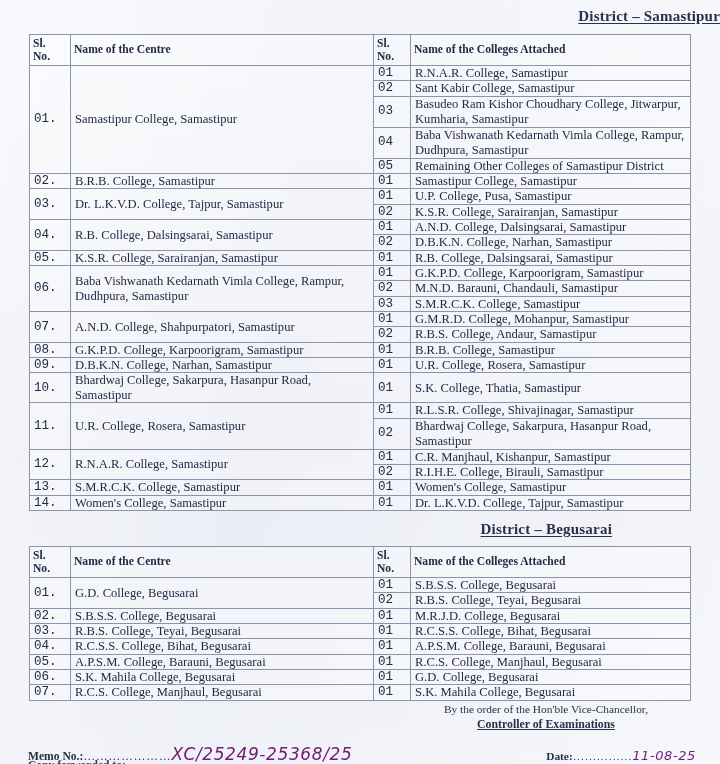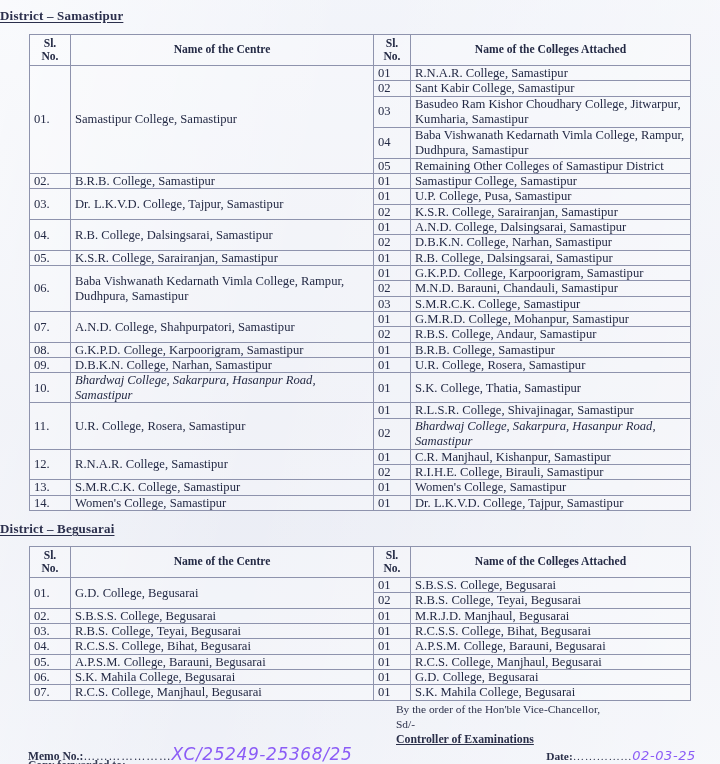--- a/index.html
+++ b/index.html
@@ -25,23 +25,23 @@
     pointer-events: none;
     z-index: 0;
   }
   .sheet {
     position: relative;
     z-index: 1;
     padding: 0;
   }
 
   .district-title {
-    text-align: left;
-    font-weight: bold;
-    font-size: 13px;
+    text-align: right;
+    font-weight: bold;
+    font-size: 15px;
     letter-spacing: 0.2px;
     color: #2b2f4c;
   }
   .district-title span {
     text-decoration: underline;
     text-underline-offset: 2px;
   }
 
   table.reg {
     border-collapse: collapse;
@@ -52,40 +52,40 @@
     border: 1px solid #8e93ad;
     padding: 0px 4px;
     font-size: 12.6px;
     line-height: 1.14;
     color: #242a45;
     vertical-align: middle;
     font-weight: normal;
     text-align: left;
   }
   table.reg th {
-    text-align: center;
+    text-align: left;
     font-weight: bold;
     font-size: 11.6px;
     line-height: 1.12;
     padding: 2px 3px;
   }
   td.slno {
     text-align: center;
     font-size: 12.4px;
+    font-family: Liberation Mono, monospace;
   }
   td.centre {
     padding-left: 8px;
   }
   td.college {
     padding-left: 6px;
   }
   td.small {
     font-size: 10.4px;
     line-height: 1.16;
-    font-style: italic;
   }
   td.bold {
     font-weight: bold;
     font-size: 11.9px;
   }
   .two-line {
     font-size: 12.3px;
   }
 
   
@@ -102,20 +102,21 @@
     width: 661px;
   }
   #title-samastipur { position: absolute; left: 0; top: 8px; width: 720px; }
   #title-begusarai  { position: absolute; left: 0; top: 521px; width: 612px; }
 
   .signblock {
     position: absolute;
     right: 24px;
     top: 702px;
     width: 300px;
+    text-align: center;
     font-size: 11.4px;
     line-height: 1.32;
     color: #2a2f49;
   }
   .signblock .cofe {
     font-weight: bold;
     text-decoration: underline;
     text-underline-offset: 1px;
     font-size: 11.8px;
   }
@@ -127,21 +128,21 @@
     font-weight: bold;
     color: #2a2f49;
     white-space: nowrap;
   }
   .date-line .dots {
     font-weight: normal;
     letter-spacing: 0.5px;
   }
   .hand {
     font-family: "DejaVu Sans", sans-serif;
-    color: #8b5cf6;
+    color: #701a75;
     font-style: italic;
     font-weight: normal;
     font-size: 15px;
     letter-spacing: 0.6px;
   }
   .date-line .hand { font-size: 13px; }
 
   .memo-line {
     position: absolute;
     left: 28px;
@@ -363,21 +364,21 @@
           <td class="college">S.B.S.S. College, Begusarai</td>
         </tr>
         <tr>
           <td class="slno">02</td>
           <td class="college">R.B.S. College, Teyai, Begusarai</td>
         </tr>
         <tr>
           <td class="slno" rowspan="1">02.</td>
           <td class="centre" rowspan="1">S.B.S.S. College, Begusarai</td>
           <td class="slno">01</td>
-          <td class="college">M.R.J.D. Manjhaul, Begusarai</td>
+          <td class="college">M.R.J.D. College, Begusarai</td>
         </tr>
         <tr>
           <td class="slno" rowspan="1">03.</td>
           <td class="centre" rowspan="1">R.B.S. College, Teyai, Begusarai</td>
           <td class="slno">01</td>
           <td class="college">R.C.S.S. College, Bihat, Begusarai</td>
         </tr>
         <tr>
           <td class="slno" rowspan="1">04.</td>
           <td class="centre" rowspan="1">R.C.S.S. College, Bihat, Begusarai</td>
@@ -400,26 +401,25 @@
           <td class="slno" rowspan="1">07.</td>
           <td class="centre" rowspan="1">R.C.S. College, Manjhaul, Begusarai</td>
           <td class="slno">01</td>
           <td class="college">S.K. Mahila College, Begusarai</td>
         </tr>
       </tbody>
   </table>
 
   <div class="signblock">
     <div>By the order of the Hon'ble Vice-Chancellor,</div>
-    <div>Sd/-</div>
     <div class="cofe">Controller of Examinations</div>
   </div>
 
   <div class="date-line">
-    <span>Date:</span><span class="dots">……………</span><span class="hand">02-03-25</span>
+    <span>Date:</span><span class="dots">……………</span><span class="hand">11-08-25</span>
   </div>
 
   <div class="memo-line">
     <span>Memo No.:</span><span class="dots">…………………</span><span class="hand">XC/25249-25368/25</span>
   </div>
 
   <div class="copy-line">Copy forwarded to:</div>
 
 </div>
 

